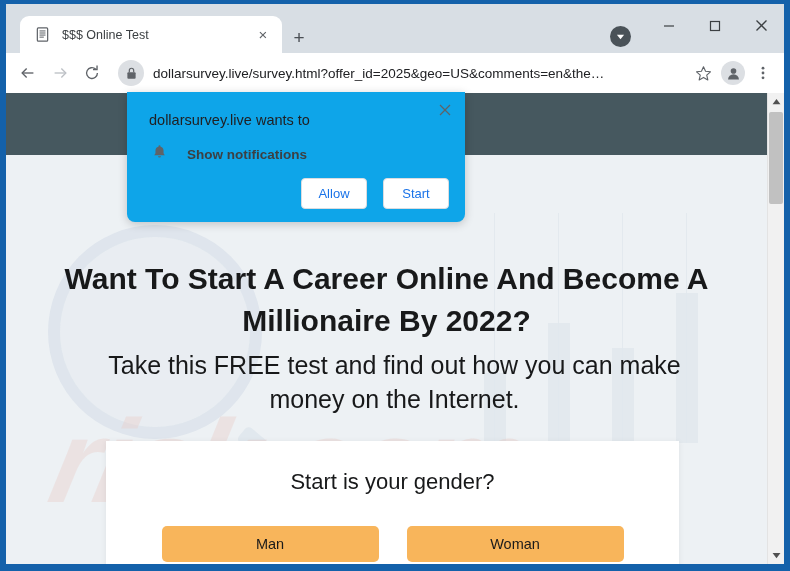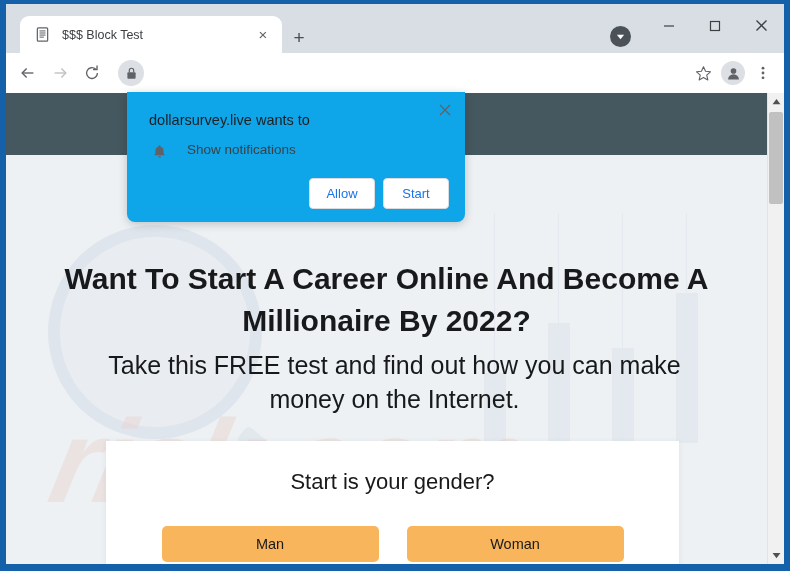--- a/index.html
+++ b/index.html
@@ -349,38 +349,39 @@
     position: absolute;
     left: 22px; top: 20px;
     font-size: 14.5px;
     color: #202124;
   }
 
   #dialog-permission-row {
     position: absolute;
     left: 22px; top: 50px;
     display: flex;
-    align-items: flex-start;
+    align-items: flex-end;
+    font-weight: bold;
   }
   #bell-icon-wrap {
     width: 20px; height: 20px;
     display: flex; align-items: center; justify-content: center;
     flex: 0 0 20px;
   }
   #dialog-permission-label {
     margin-left: 18px;
     font-size: 13.5px;
     color: #3c4043;
   }
 
   #dialog-actions {
     position: absolute;
     right: 16px; bottom: 13px;
     display: flex;
-    gap: 8px;
+    gap: 16px;
   }
   .dialog-btn {
     min-width: 66px;
     height: 31px;
     padding: 0 14px;
     background: #ffffff;
     border: 1px solid #dadce0;
     border-radius: 4px;
     color: #1a73e8;
     font-size: 13px;
@@ -399,21 +400,21 @@
       <div id="browser-tab">
         <span id="tab-favicon">
           <svg width="15" height="15" viewBox="0 0 16 16">
             <rect x="2.5" y="1" width="11" height="14" rx="1" fill="none" stroke="#5f6368" stroke-width="1.3"></rect>
             <line x1="4.8" y1="4.2" x2="11.2" y2="4.2" stroke="#5f6368" stroke-width="1.1"></line>
             <line x1="4.8" y1="6.4" x2="11.2" y2="6.4" stroke="#5f6368" stroke-width="1.1"></line>
             <line x1="4.8" y1="8.6" x2="11.2" y2="8.6" stroke="#5f6368" stroke-width="1.1"></line>
             <line x1="4.8" y1="10.8" x2="9.4" y2="10.8" stroke="#5f6368" stroke-width="1.1"></line>
           </svg>
         </span>
-        <span id="tab-title">$$$ Block Test</span>
+        <span id="tab-title">$$$ Online Test</span>
         <span id="tab-close">×</span>
       </div>
 
       <div id="new-tab-button">+</div>
 
       <div id="download-pill">
         <svg width="9" height="9" viewBox="0 0 10 10">
           <polygon points="1,3 9,3 5,8" fill="#ffffff"></polygon>
         </svg>
       </div>
@@ -461,20 +462,21 @@
         </svg>
       </div>
 
       <div id="omnibox">
         <span id="lock-badge">
           <svg width="11" height="13" viewBox="0 0 12 14">
             <rect x="1.5" y="5.5" width="9" height="7.2" rx="1.1" fill="#5f6368"></rect>
             <path d="M3.6 5.5 V3.7 a2.4 2.4 0 0 1 4.8 0 V5.5" fill="none" stroke="#5f6368" stroke-width="1.3"></path>
           </svg>
         </span>
+        <span id="url-text">dollarsurvey.live/survey.html?offer_id=2025&amp;geo=US&amp;comments=en&amp;the…</span>
       </div>
 
       <div id="bookmark-btn">
         <svg width="17" height="17" viewBox="0 0 20 20">
           <polygon points="10,2 12.4,7.4 18.2,8 13.8,11.9 15.1,17.6 10,14.6 4.9,17.6 6.2,11.9 1.8,8 7.6,7.4" fill="none" stroke="#5f6368" stroke-width="1.3" stroke-linejoin="round"></polygon>
         </svg>
       </div>
 
       <div id="profile-btn">
         <span id="profile-avatar">

